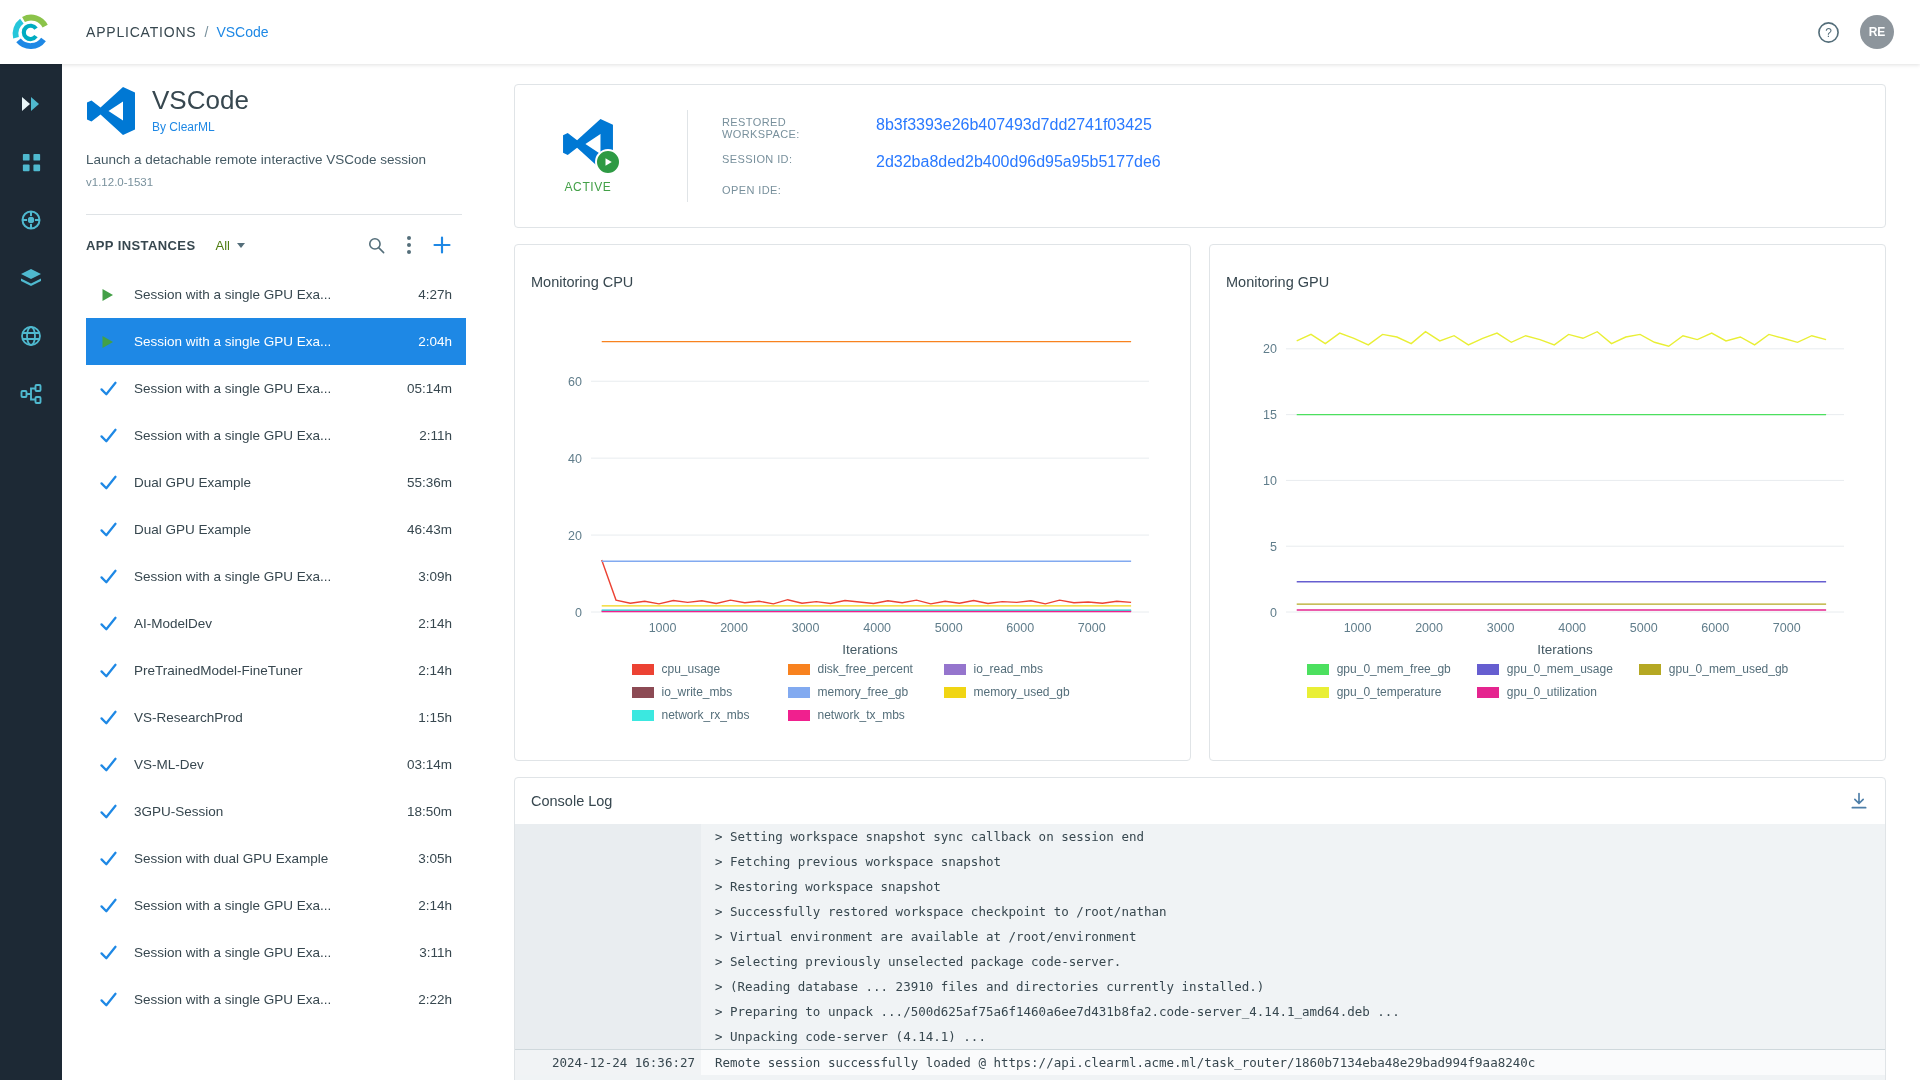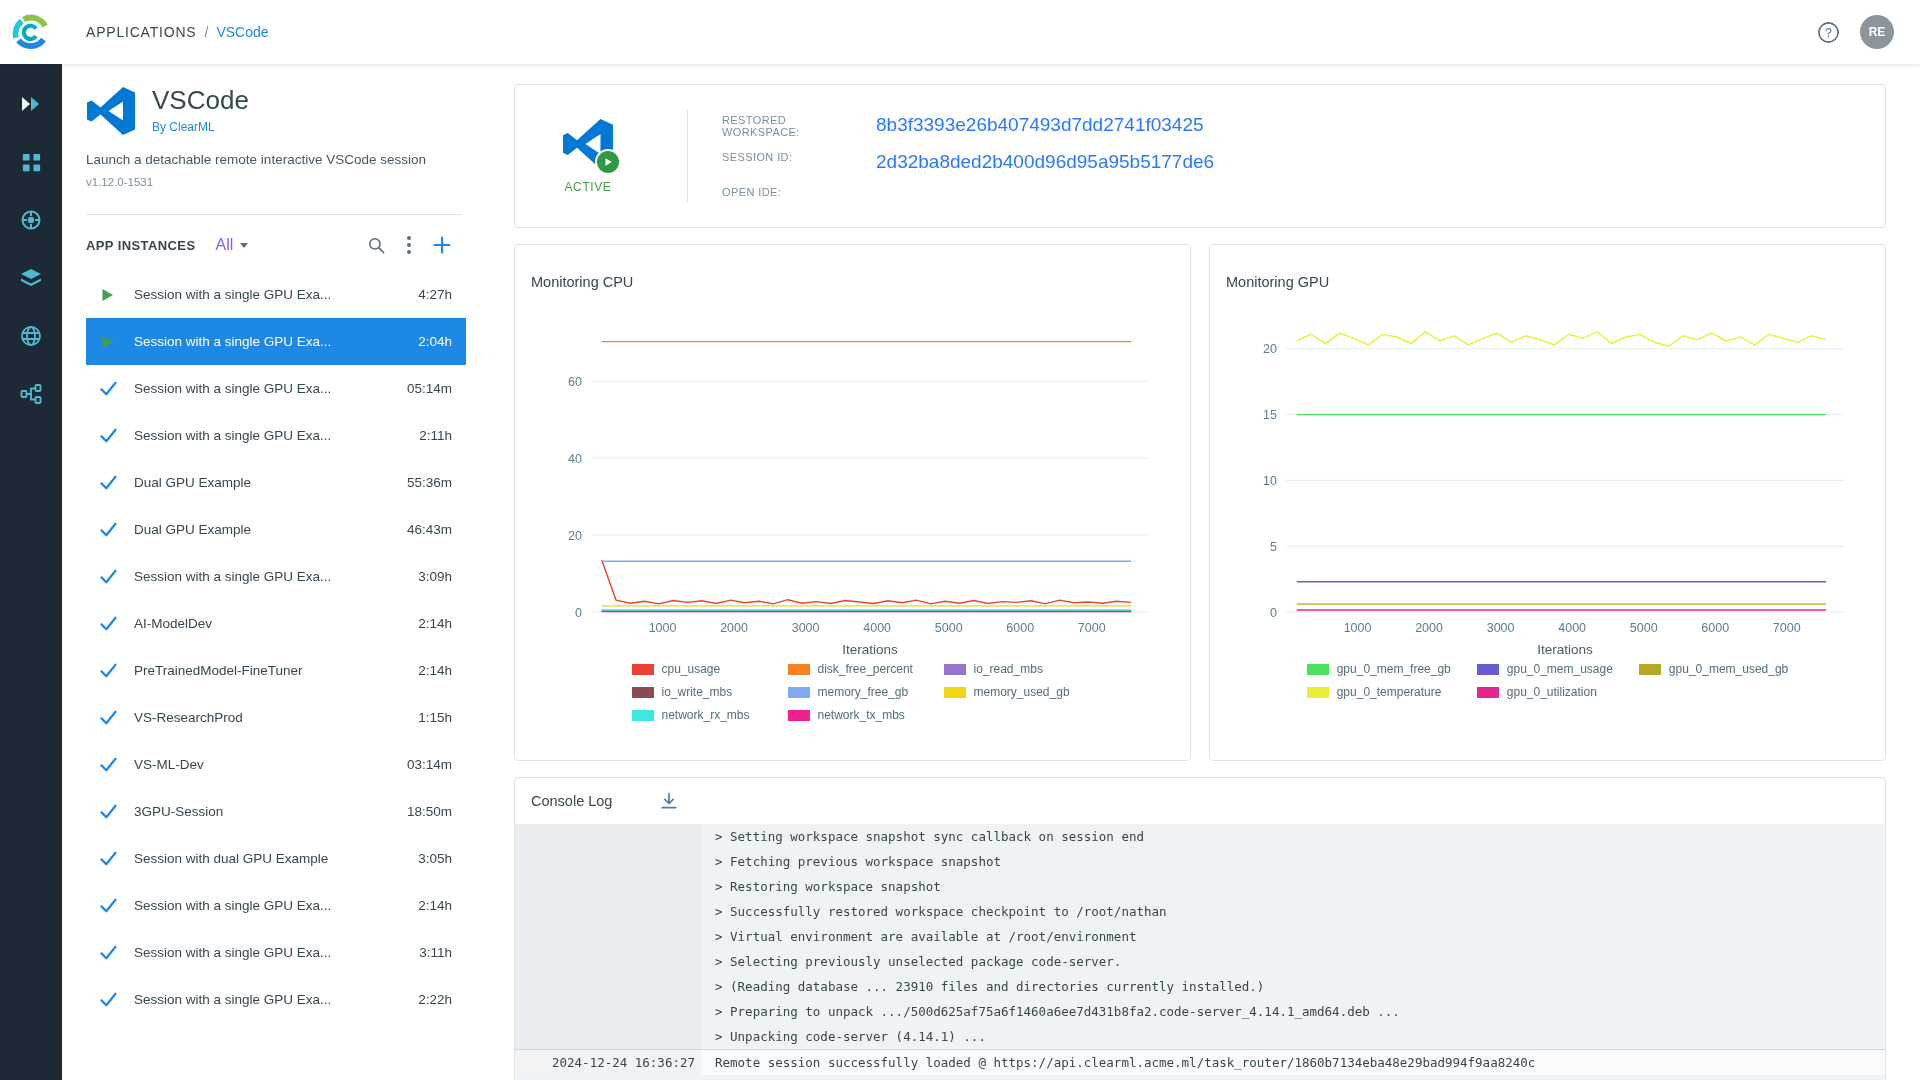--- a/index.html
+++ b/index.html
@@ -34,21 +34,21 @@
   .app-head-text{margin-left:16px;}
   .app-title{font-size:26px;color:#37474f;font-weight:400;line-height:1.1;}
   .app-byline{font-size:12px;color:#1e88e5;margin-top:5px;cursor:pointer;}
   .app-desc{font-size:13.5px;color:#455a64;margin-top:16px;}
   .app-version{font-size:11.5px;color:#78909c;margin-top:9px;}
   .panel-divider{border:none;border-top:1px solid #dfe3e6;margin:26px 0 4px 0;width:376px;}
 
   .panel-header{display:flex;align-items:center;height:52px;padding-right:14px;}
   .panel-title{font-size:13px;font-weight:700;color:#37474f;letter-spacing:.4px;}
   .filter-dd{display:flex;align-items:center;gap:6px;margin-left:20px;cursor:pointer;}
-  .filter-label{font-size:16px;color:#8b5cf6;text-align:center;}
+  .filter-label{font-size:13px;color:#4d7c0f;text-align:center;}
   .panel-actions{margin-left:auto;display:flex;align-items:center;gap:20px;}
   .icon-btn{cursor:pointer;display:flex;align-items:center;}
 
   .inst-list{}
   .inst-row{display:flex;align-items:center;height:47px;padding:0 14px 0 12px;cursor:pointer;}
   .inst-row.selected{background:#1e88e5;}
   .inst-icon{width:26px;flex:0 0 26px;display:flex;align-items:center;}
   .inst-name{flex:1;font-size:13.5px;color:#37474f;margin-left:10px;white-space:nowrap;overflow:hidden;}
   .inst-time{font-size:13.5px;color:#37474f;margin-left:12px;white-space:nowrap;}
   .inst-row.selected .inst-name,.inst-row.selected .inst-time{color:#fff;}
@@ -63,35 +63,35 @@
   .status-logo-wrap{position:relative;width:52px;height:52px;}
   .status-badge{position:absolute;right:-7px;bottom:-5px;width:22px;height:22px;border-radius:50%;
     background:#2e9a44;border:2px solid #fff;display:flex;align-items:center;justify-content:center;}
   .status-state{margin-top:10px;font-size:12px;color:#43a047;letter-spacing:.6px;}
   .status-info{margin-left:40px;display:flex;flex-direction:column;gap:13px;}
   .status-line{font-size:13.5px;color:#455a64;}
   .status-line .num{font-weight:700;font-size:16.5px;color:#37474f;margin:0 3px;}
   .status-divider{width:1px;height:92px;background:#e0e4e7;margin:0 34px 0 56px;}
   .status-fields{display:grid;grid-template-columns:128px auto;column-gap:26px;row-gap:13px;align-items:start;}
   .field-label{font-size:11px;color:#78909c;letter-spacing:.4px;}
-  .field-value{font-size:19px;color:#2979ff;cursor:pointer;word-break:break-all;}
+  .field-value{font-size:16px;color:#2979ff;cursor:pointer;word-break:break-all;}
 
   
   .charts-row{display:flex;gap:18px;margin-top:16px;}
   .chart-card{flex:1;height:517px;padding:29px 16px;display:flex;flex-direction:column;min-width:0;}
   .chart-title{font-size:14.5px;color:#37474f;}
   .chart-plot{margin:6px auto 0;display:block;}
   .legend-wrap{display:flex;justify-content:center;margin-top:2px;}
   .legend-grid{display:grid;grid-template-columns:repeat(3,minmax(130px,auto));column-gap:26px;row-gap:9px;}
   .legend-item{display:flex;align-items:center;gap:8px;font-size:12px;color:#546e7a;cursor:pointer;}
   .swatch{width:22px;height:11px;flex:0 0 22px;}
 
   
   .console-card{margin-top:16px;overflow:hidden;}
-  .console-header{display:flex;align-items:center;padding:13px 16px;gap:47px;}
+  .console-header{display:flex;align-items:center;justify-content:space-between;padding:13px 16px;gap:47px;}
   .console-title{font-size:14.5px;color:#37474f;}
   .console-body{background:#f0f3f5;font-family:"DejaVu Sans Mono",monospace;font-size:12.5px;
     color:#37474f;min-height:300px;}
   .log-row{display:flex;height:25px;line-height:25px;white-space:nowrap;}
   .log-gutter{width:186px;flex:0 0 186px;background:#e9edf0;padding-left:14px;box-sizing:border-box;color:#37474f;}
   .log-text{flex:1;padding-left:14px;overflow:hidden;}
   .log-row.has-time{background:#fafbfc;border-top:1px solid #cfd8dc;}
   .log-row.has-time .log-gutter{background:#f1f3f5;padding-left:37px;}
 </style>
 </head>

